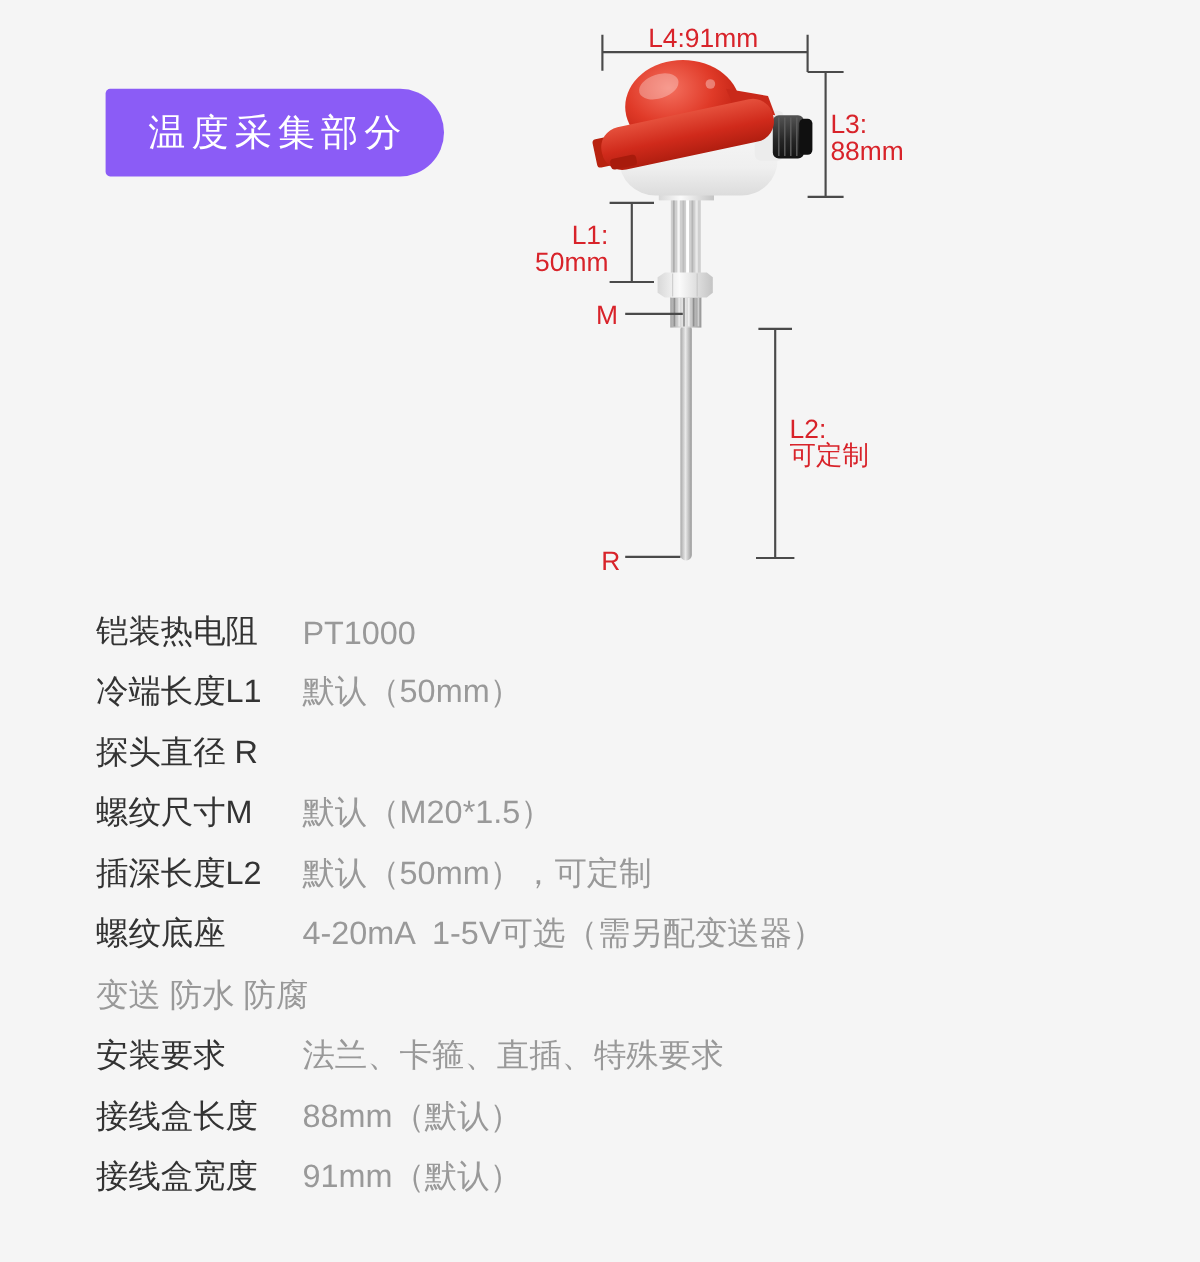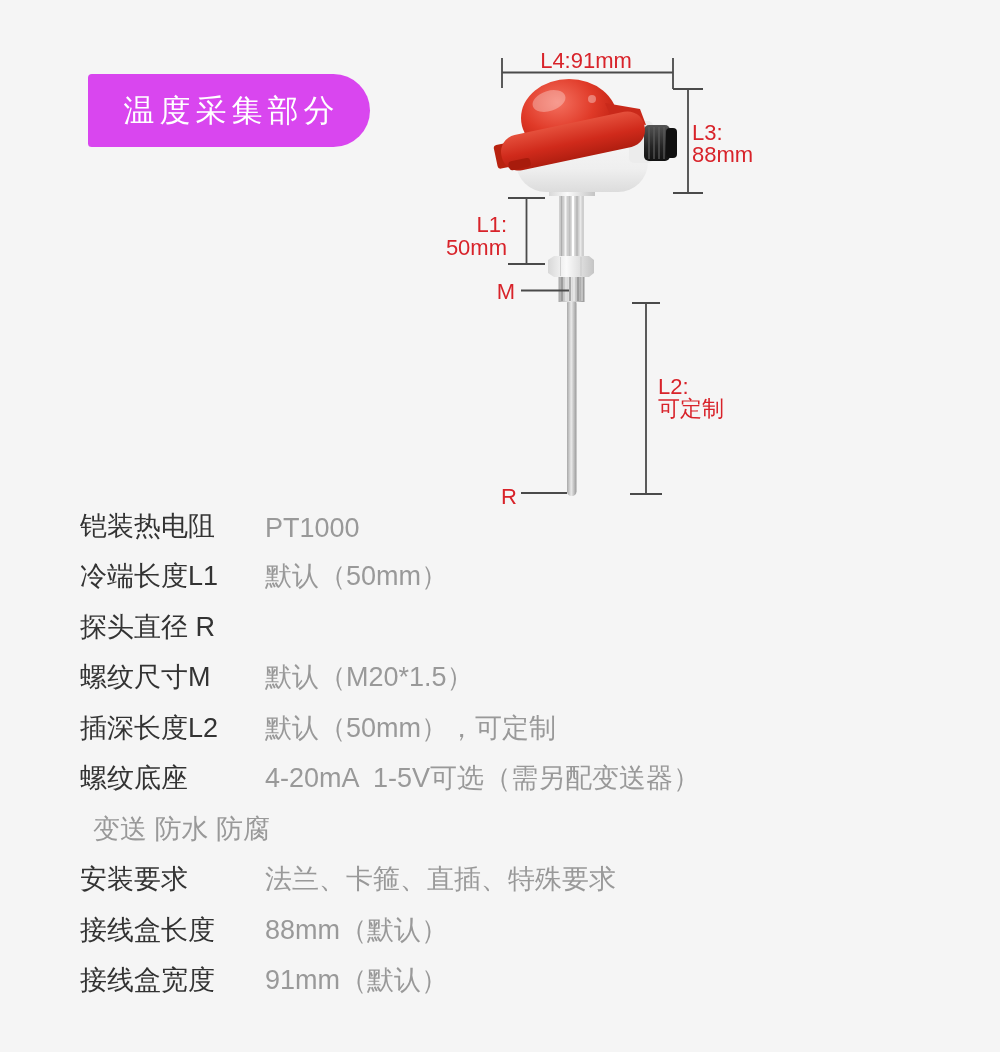--- a/index.html
+++ b/index.html
@@ -2,35 +2,35 @@
 <html><head>
 <meta charset="utf-8">
 <style>
   html,body{margin:0;padding:0;background:#F5F5F5;}
   .page{
     position:relative;width:1000px;height:1052px;background:#F5F5F5;
     overflow:hidden;font-family:"Liberation Sans",sans-serif;
   }
   .badge{
     position:absolute;left:88px;top:74px;width:282px;height:73px;
-    background:#d946ef;border-radius:4px 38px 38px 4px;
+    background:#8b5cf6;border-radius:4px 38px 38px 4px;
     display:flex;align-items:center;justify-content:center;
   }
   .badge-label{
     color:#FFFFFF;font-size:31px;letter-spacing:5px;text-indent:5px;
     font-weight:400;white-space:nowrap;
   }
-  .diagram{position:absolute;left:420px;top:37px;width:345px;height:475px;}
+  .diagram{position:absolute;left:420px;top:8px;width:345px;height:475px;}
   .specs{position:absolute;left:80px;top:493px;width:860px;}
   .spec-row{display:flex;align-items:flex-end;height:50.5px;}
   .spec-label{
     width:172px;flex:0 0 172px;color:#333333;font-size:27px;
     white-space:pre;font-weight:400;
   }
-  .spec-value{color:#999999;font-size:27px;white-space:pre;font-weight:400;margin-left:13px;}
+  .spec-value{color:#999999;font-size:27px;white-space:pre;font-weight:400;}
   .dim-text{font-family:"Liberation Sans",sans-serif;font-size:22px;font-weight:400;}
 </style>
 </head>
 <body>
 
 <div class="page">
 
   <div class="badge">
     <span class="badge-label">温度采集部分</span>
   </div>

